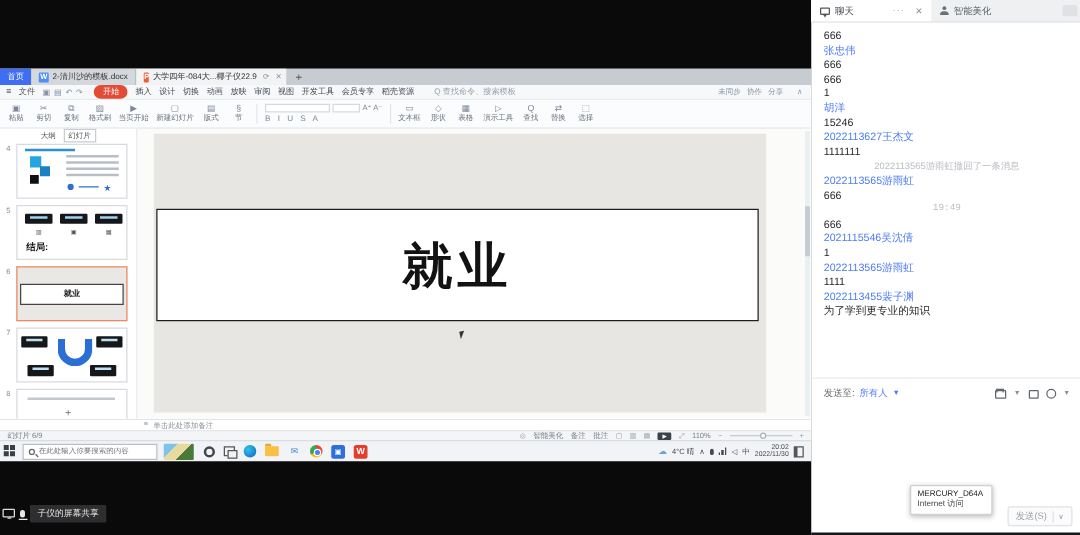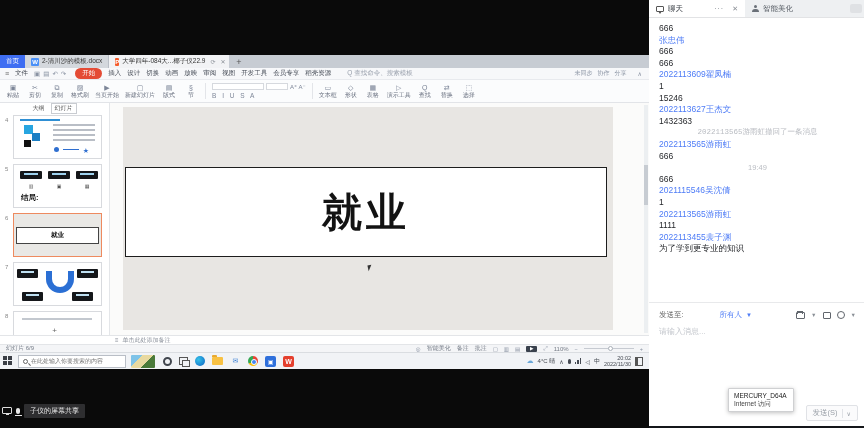--- a/index.html
+++ b/index.html
@@ -152,26 +152,26 @@
   .hdr-close{color:#8a8f96;font-size:7px;margin-left:4px;}
   .person-ic{width:7px;height:7px;position:relative;}
   .person-ic::before{content:"";position:absolute;left:2px;top:0;width:3px;height:3px;border-radius:50%;background:#6a7078;}
   .person-ic::after{content:"";position:absolute;left:0;bottom:0;width:7px;height:3px;border-radius:3px 3px 0 0;background:#6a7078;}
   .hdr-handle{width:12px;margin:4px 2px 4px auto;background:#dfe1e4;border-radius:2px;}
 
   .chat-msgs{height:284px;flex:none;padding:5px 8px 0 10px;display:flex;flex-direction:column;overflow:hidden;}
   .crow{height:11.6px;line-height:11.6px;font-size:8.5px;white-space:nowrap;overflow:hidden;}
   .m-name{color:#4e7cf6;}
   .m-text{color:#26282c;}
-  .m-sys{color:#b9bcc2;text-align:center;font-size:7.5px;font-family:Liberation Mono, monospace;}
-  .m-time{color:#b9bcc2;text-align:center;font-size:7.5px;}
+  .m-sys{color:#b9bcc2;text-align:center;font-size:7.5px;}
+  .m-time{color:#b9bcc2;text-align:center;font-size:7.5px;font-family:Liberation Mono, monospace;}
 
   .chat-footer{flex:1;border-top:1px solid #e8e9eb;position:relative;padding:7px 8px 0 10px;}
   .sendto-row{display:flex;align-items:center;gap:4px;font-size:7.5px;color:#666;}
-  .sendto-val{color:#4e7cf6;margin-left:32px;}
+  .sendto-val{color:#4e7cf6;}
   .caret{color:#4e7cf6;font-size:6px;}
   .ft-icons{margin-left:auto;display:flex;align-items:center;gap:6px;color:#61666d;}
   .folder-ic{width:9px;height:7px;border:1px solid #61666d;border-radius:1px;position:relative;}
   .folder-ic::before{content:"";position:absolute;left:0;top:-2px;width:4px;height:2px;border:1px solid #61666d;border-bottom:none;}
   .shot-ic{width:8px;height:7px;border:1px solid #61666d;border-radius:1px;}
   .emoji-ic{width:8px;height:8px;border:1px solid #61666d;border-radius:50%;}
   .ic-caret{font-size:5.5px;color:#8a8f96;}
   .chat-input{display:block;border:none;outline:none;width:100%;margin-top:7px;font-size:8px;color:#333;background:transparent;padding:0;}
   .chat-input::placeholder{color:#c3c6cc;}
   .send-btn{position:absolute;right:6px;bottom:5px;display:flex;align-items:center;gap:4px;border:1px solid #e0e2e6;background:#fbfbfc;border-radius:2px;padding:2px 6px;font-size:7.5px;color:#9aa0a8;}
@@ -475,25 +475,25 @@
         <span>智能美化</span>
       </div>
       <span class="hdr-handle"></span>
     </div>
 
     <div class="chat-msgs" id="chat-msgs">
         <div class="crow m-text">666</div>
         <div class="crow m-name">张忠伟</div>
         <div class="crow m-text">666</div>
         <div class="crow m-text">666</div>
-        <div class="crow m-name">2022113609翟凤楠</div>
         <div class="crow m-text">1</div>
+        <div class="crow m-name">胡洋</div>
         <div class="crow m-text">15246</div>
         <div class="crow m-name">2022113627王杰文</div>
-        <div class="crow m-text">1432363</div>
+        <div class="crow m-text">1111111</div>
         <div class="crow m-sys">2022113565游雨虹撤回了一条消息</div>
         <div class="crow m-name">2022113565游雨虹</div>
         <div class="crow m-text">666</div>
         <div class="crow m-time">19:49</div>
         <div class="crow m-text">666</div>
         <div class="crow m-name">2021115546吴沈倩</div>
         <div class="crow m-text">1</div>
         <div class="crow m-name">2022113565游雨虹</div>
         <div class="crow m-text">1111</div>
         <div class="crow m-name">2022113455裴子渊</div>
@@ -506,21 +506,20 @@
         <span class="sendto-val">所有人</span>
         <span class="caret">▼</span>
         <span class="ft-icons">
           <span class="folder-ic"></span>
           <span class="ic-caret">▼</span>
           <span class="shot-ic"></span>
           <span class="emoji-ic"></span>
           <span class="ic-caret">▼</span>
         </span>
       </div>
-      <input class="chat-input" placeholder="请输入消息..." style="">
       <div class="send-btn">
         <span>发送(S)</span>
         <span class="send-div"></span>
         <span class="send-caret">∨</span>
       </div>
     </div>
   </div>
 
   <div class="net-tooltip">
     <div class="net-l1">MERCURY_D64A</div>

